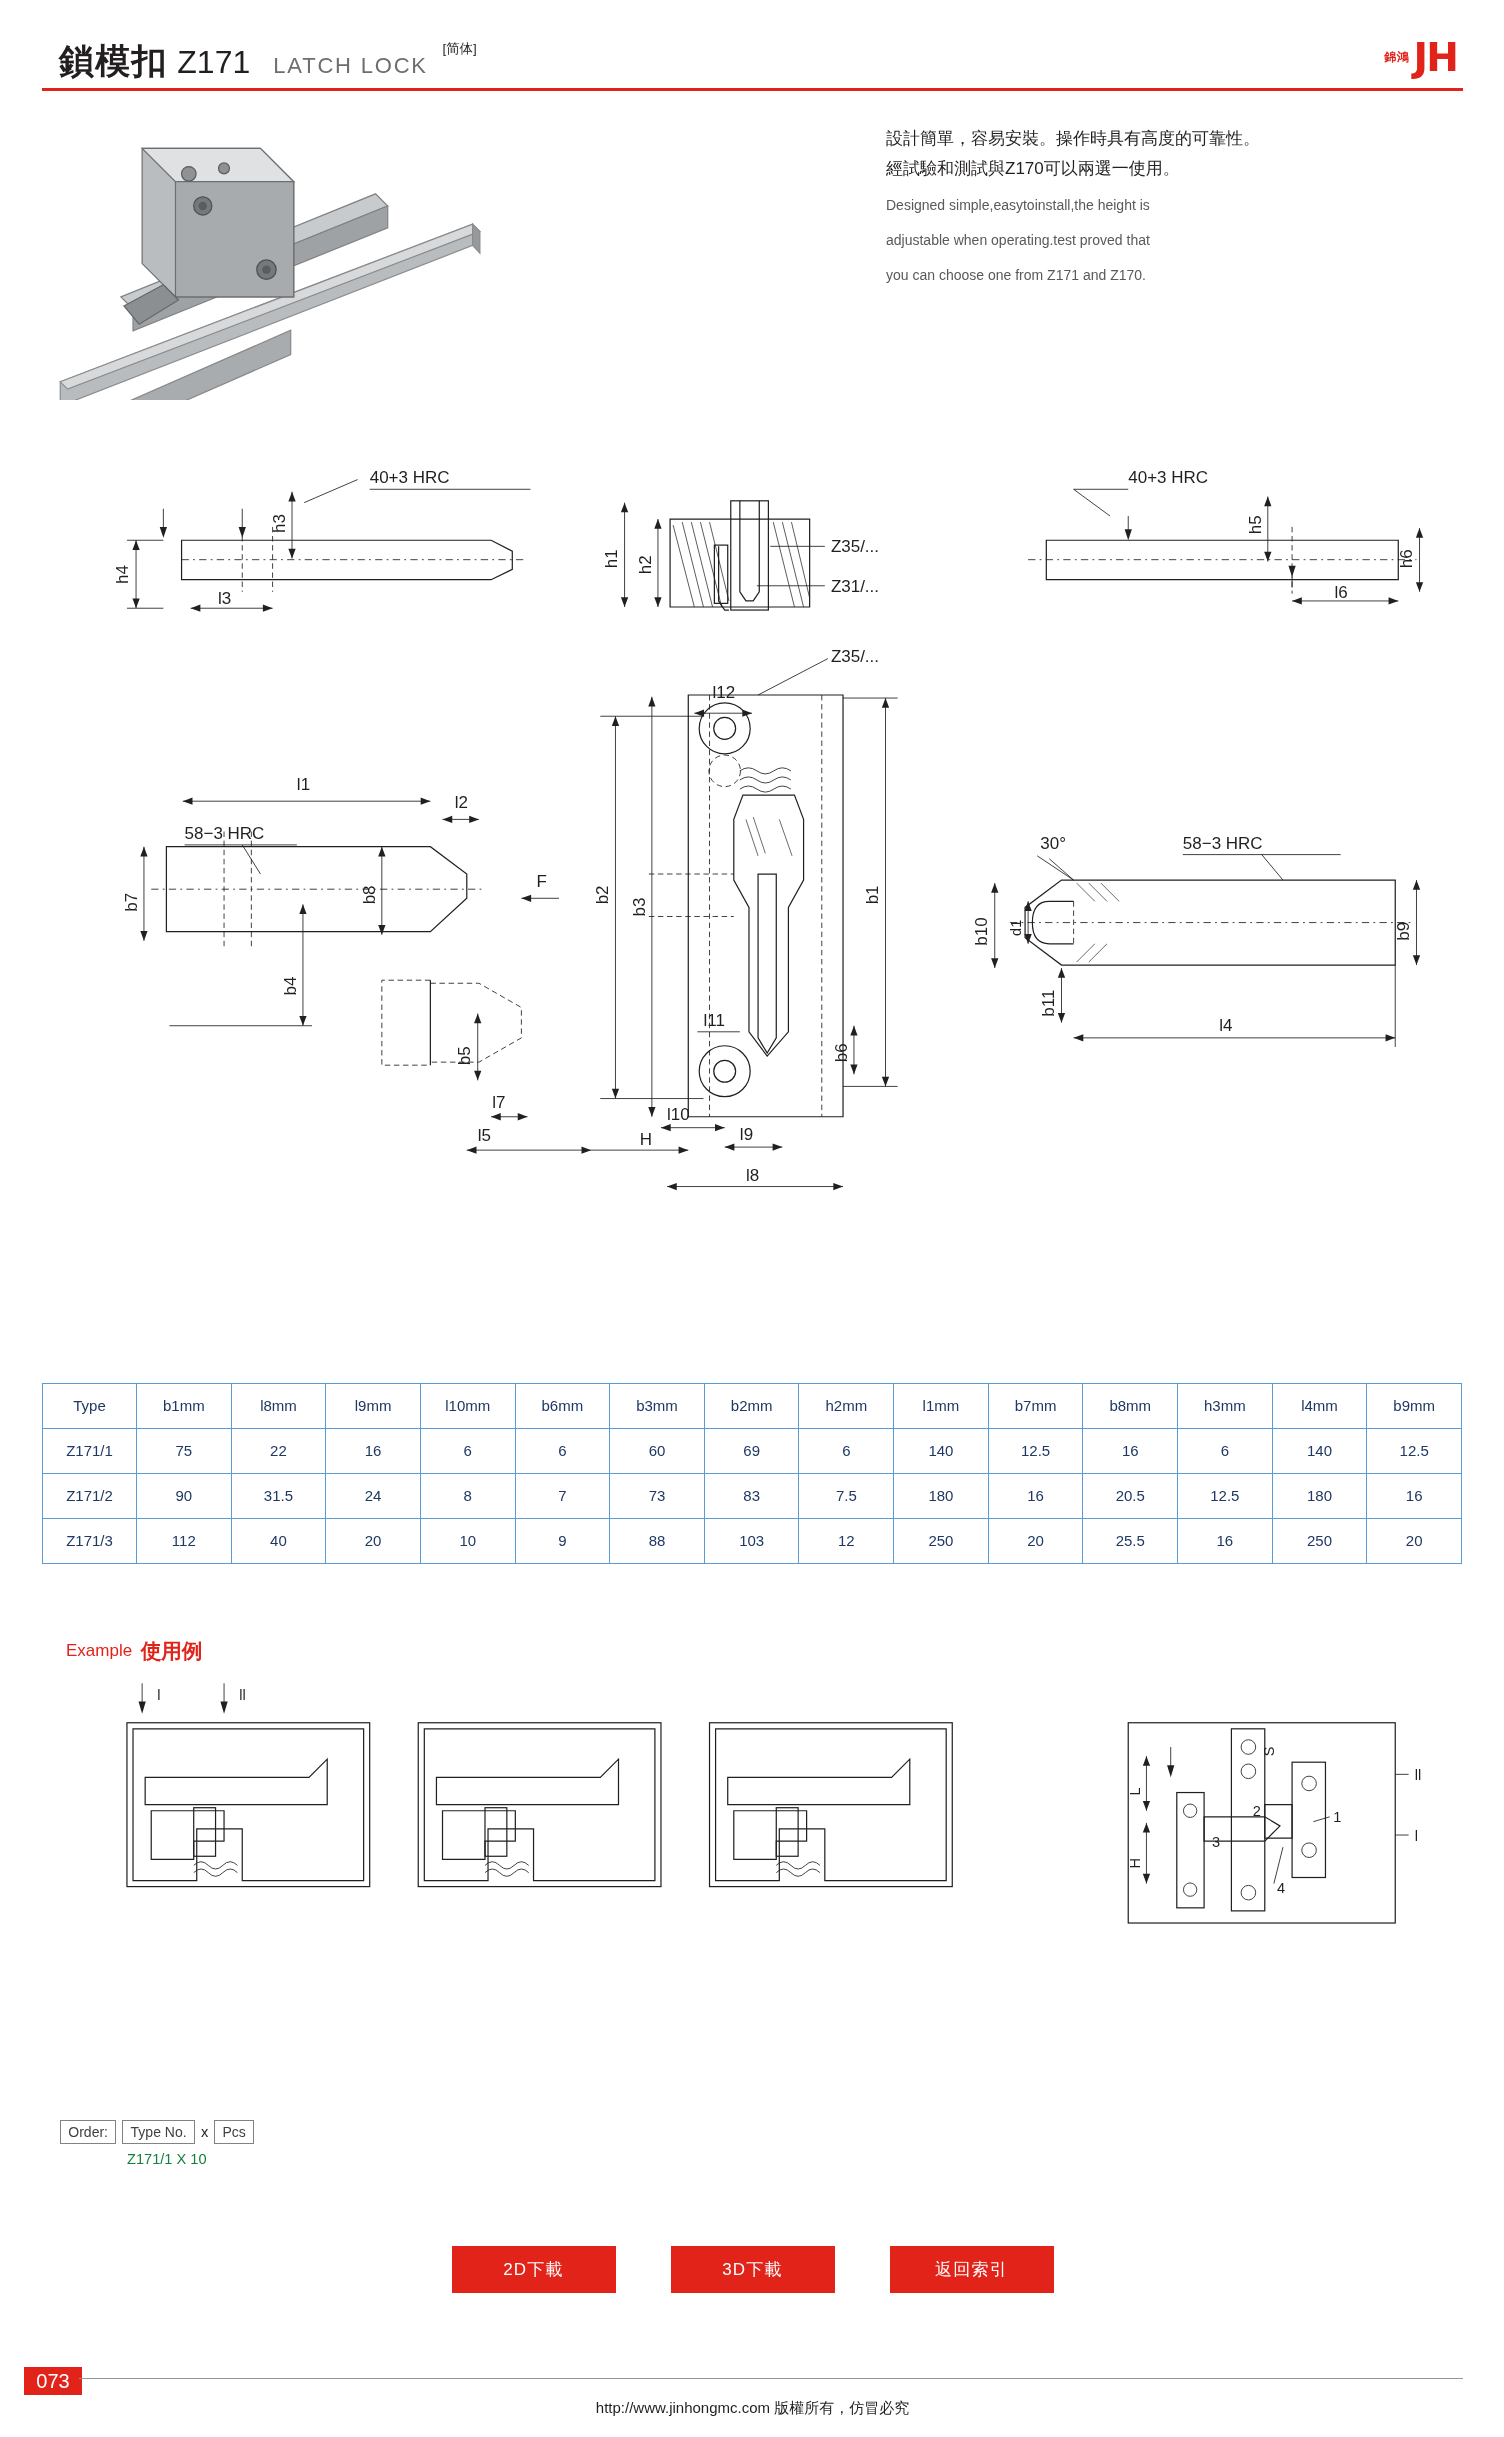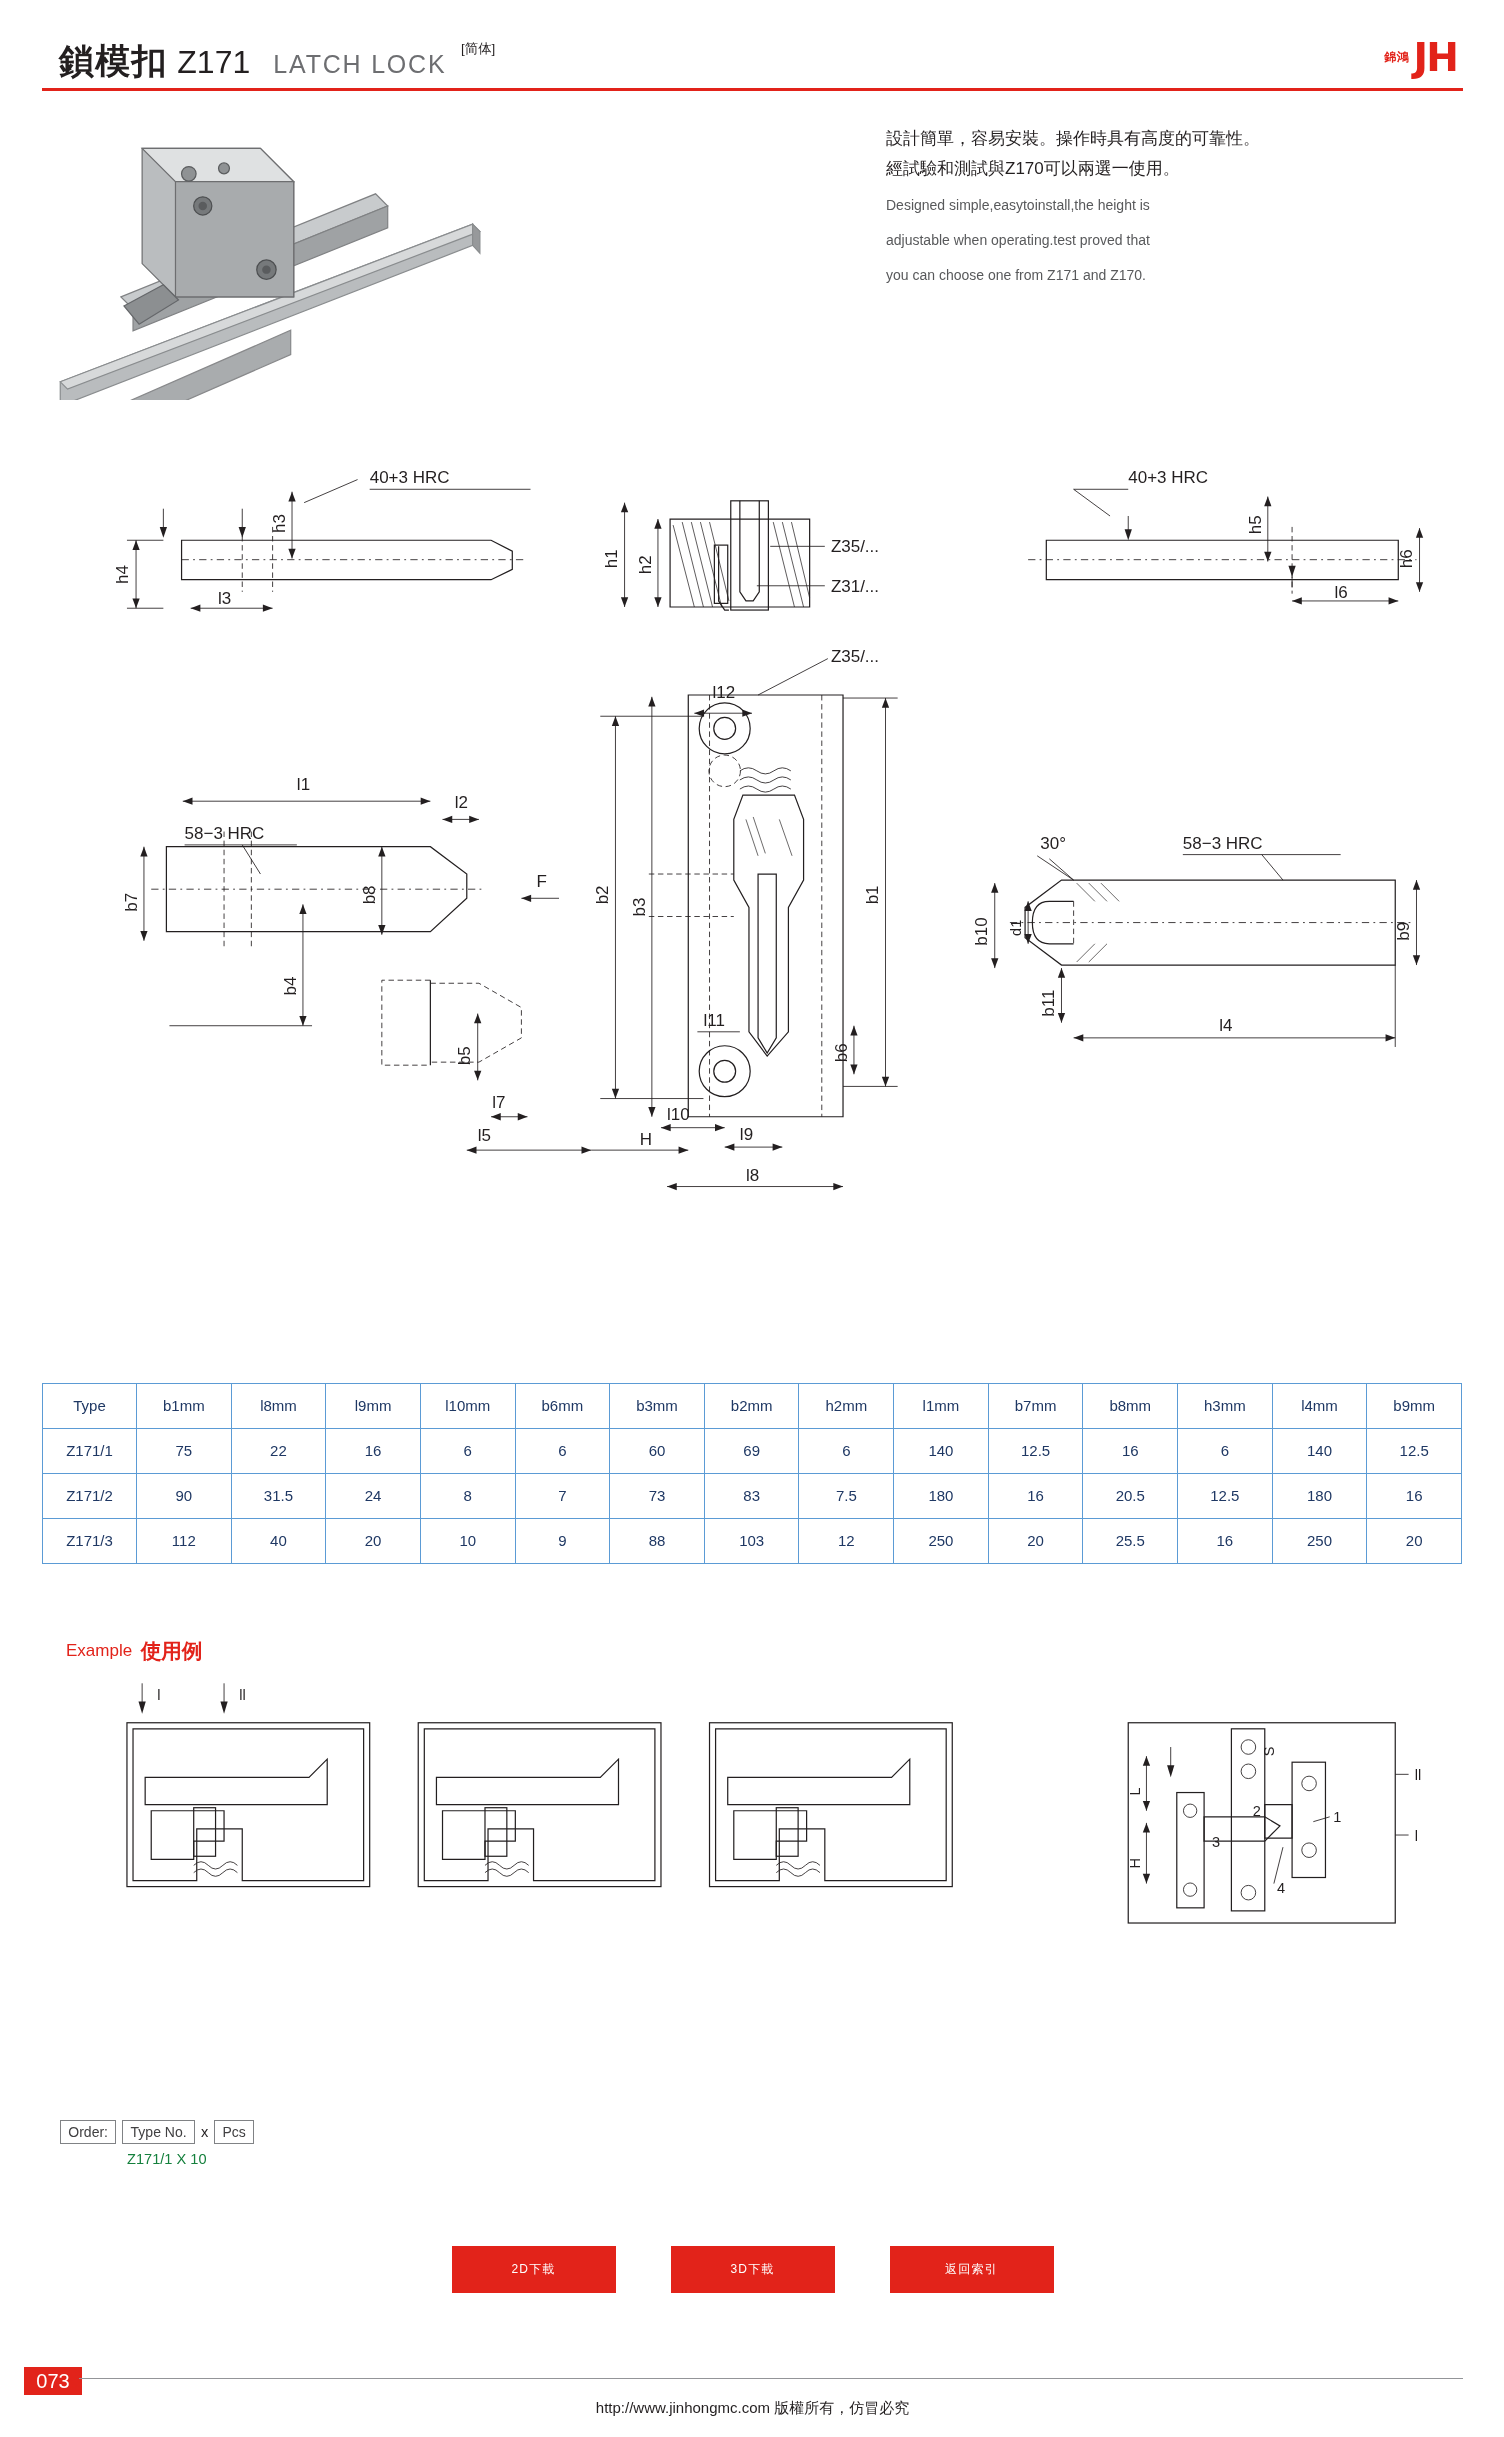--- a/index.html
+++ b/index.html
@@ -43,21 +43,21 @@
     font-weight: bold;
     letter-spacing: 1.2px;
     color: #231f20;
   }
   .title-code {
     font-size: 32px;
     font-weight: normal;
     color: #231f20;
   }
   .title-en {
-    font-size: 25px;
+    font-size: 22px;
     letter-spacing: 1.8px;
     color: #6d6e71;
     padding-left: 13.4px;
   }
   .title-sup {
     font-size: 13.4px;
     color: #231f20;
     align-self: flex-start;
     padding-left: 4.9px;
     position: relative;
@@ -202,21 +202,21 @@
     display: flex;
     justify-content: center;
     gap: 55px;
     margin-top: 79px;
   }
   .btn {
     width: 164px;
     height: 47px;
     background: #e2231a;
     color: #ffffff;
-    font-size: 12px;
+    font-size: 17px;
     display: flex;
     align-items: center;
     justify-content: center;
     border: none;
     cursor: pointer;
     font-family: "Liberation Sans", sans-serif;
     letter-spacing: 1.2px;
   }
 
   

